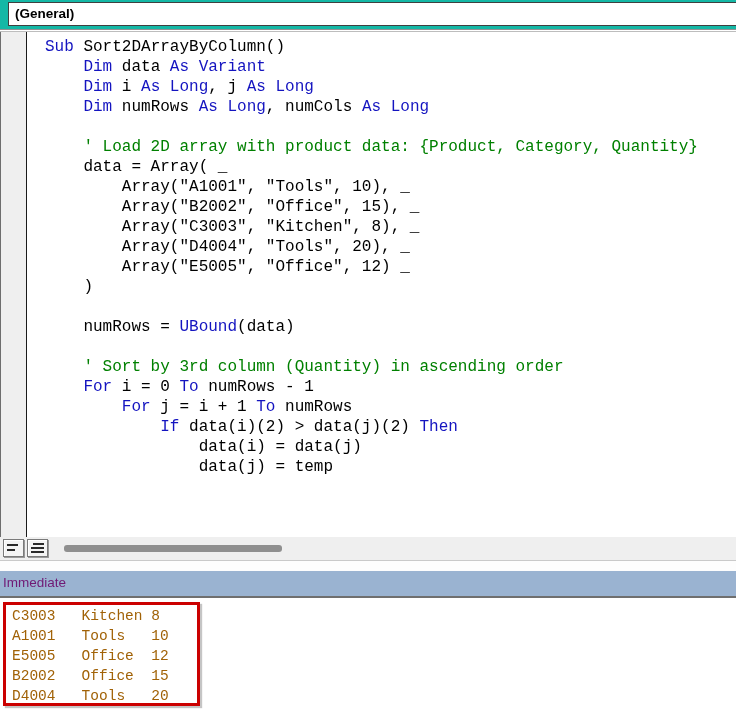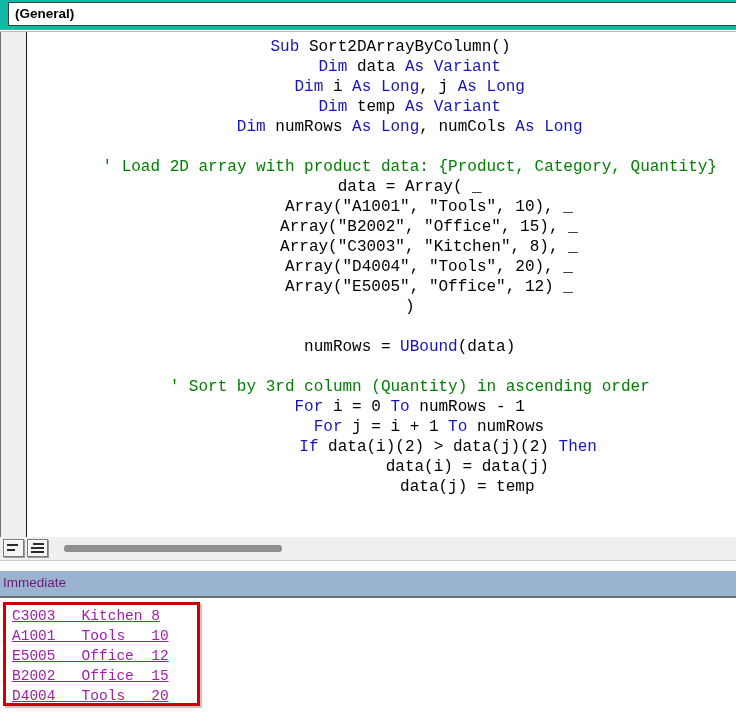--- a/index.html
+++ b/index.html
@@ -17,21 +17,21 @@
   .combo {
     position:absolute; left:8px; top:2px; right:0; height:24px;
     background:#ffffff; border:1px solid #3f3f3f; border-right:none;
     box-sizing:border-box; line-height:21px; padding-left:6px;
     font-size:13.5px; font-weight:bold; color:#000;
   }
 
   
   .codewin {
     position:absolute; top:31px; left:0; right:0; height:506px;
-    background:#ffffff; border-top:1px solid #bdbdbd; box-sizing:border-box;text-align:center;
+    background:#ffffff; border-top:1px solid #bdbdbd; box-sizing:border-box;
   }
   .margin-bar {
     position:absolute; left:0; top:0; bottom:0; width:27px;
     background:#efefef; border-left:1px solid #6e6e6e; border-right:1px solid #1a1a1a;
     box-sizing:border-box;
   }
   .code {
     position:absolute; left:28px; right:0; top:0; bottom:0;
     padding:5px 0 0 17px; overflow:hidden;
   }
@@ -86,39 +86,38 @@
   .imm-body { position:absolute; top:598px; left:0; right:0; bottom:0; background:#ffffff; }
   .highlight-box {
     position:absolute; left:3px; top:4px; width:197px; height:104px;
     border:3px solid var(--red,#c00000); box-sizing:border-box;
     box-shadow:2px 2px 1px rgba(150,150,150,0.55);
     padding:1px 0 0 6px; overflow:hidden;
   }
   .imm-line {
     height:20px; white-space:pre;
     font-family:"Liberation Mono","DejaVu Sans Mono",monospace;
-    font-size:14.5px; line-height:20px; color:#a21caf;text-decoration:underline;
+    font-size:14.5px; line-height:20px; color:#a16207;
   }
 </style>
 </head>
 <body>
 
 <div class="topbar">
   <div class="combo">
     <span>(General)</span>
   </div>
 </div>
 
 <div class="codewin">
   <div class="margin-bar"></div>
   <div class="code" id="code-area">
       <div class="code-line"><span class="kw">Sub</span><span class="t"> Sort2DArrayByColumn()</span></div>
       <div class="code-line"><span class="t">    </span><span class="kw">Dim</span><span class="t"> data </span><span class="kw">As</span><span class="t"> </span><span class="kw">Variant</span></div>
       <div class="code-line"><span class="t">    </span><span class="kw">Dim</span><span class="t"> i </span><span class="kw">As</span><span class="t"> </span><span class="kw">Long</span><span class="t">, j </span><span class="kw">As</span><span class="t"> </span><span class="kw">Long</span></div>
-      <div class="code-line"><span class="t">    </span><span class="kw">Dim</span><span class="t"> temp </span><span class="kw">As</span><span class="t"> </span><span class="kw">Variant</span></div>
       <div class="code-line"><span class="t">    </span><span class="kw">Dim</span><span class="t"> numRows </span><span class="kw">As</span><span class="t"> </span><span class="kw">Long</span><span class="t">, numCols </span><span class="kw">As</span><span class="t"> </span><span class="kw">Long</span></div>
       <div class="code-line"></div>
       <div class="code-line"><span class="c">    ' Load 2D array with product data: {Product, Category, Quantity}</span></div>
       <div class="code-line"><span class="t">    data = Array( _</span></div>
       <div class="code-line"><span class="t">        Array("A1001", "Tools", 10), _</span></div>
       <div class="code-line"><span class="t">        Array("B2002", "Office", 15), _</span></div>
       <div class="code-line"><span class="t">        Array("C3003", "Kitchen", 8), _</span></div>
       <div class="code-line"><span class="t">        Array("D4004", "Tools", 20), _</span></div>
       <div class="code-line"><span class="t">        Array("E5005", "Office", 12) _</span></div>
       <div class="code-line"><span class="t">    )</span></div>

